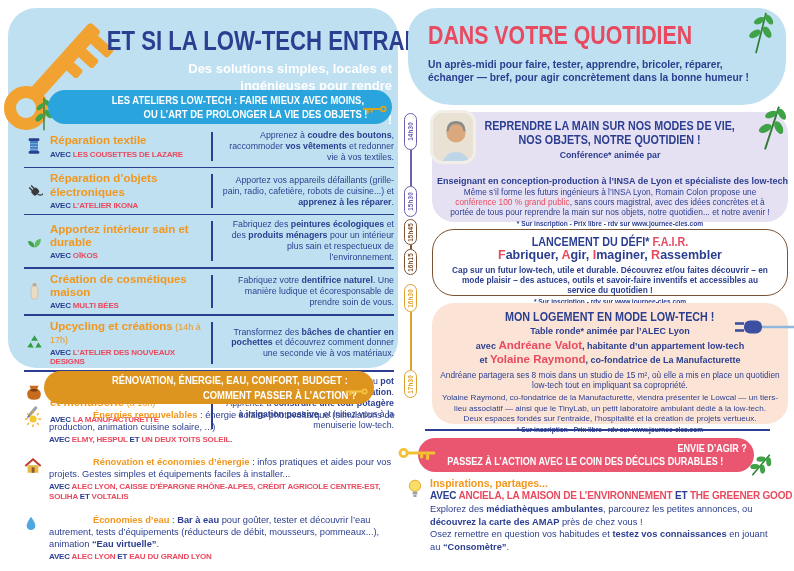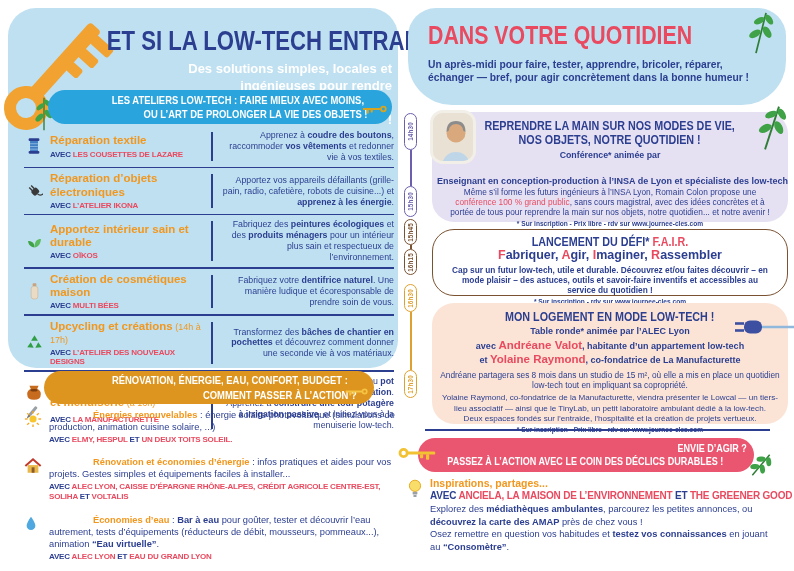--- a/index.html
+++ b/index.html
@@ -161,21 +161,21 @@
               <rect x="11.2" y="3.5" width="1.6" height="5"></rect>
               <path d="M10.5 15 q0 4 5 4.5" stroke="#3a3a3a" fill="none" stroke-width="1.4"></path>
             </g>
           </svg>
       </div>
       <div class="w-left">
         <div class="w-title"><span class="sg-t">Réparation d’objets électroniques</span></div>
         <div class="w-partner"><span class="sg-n">AVEC </span><span class="sg-r">L’ATELIER IKONA</span></div>
       </div>
       <div class="w-div"></div>
-      <div class="w-right"><span>Apportez vos appareils défaillants (grille-pain, radio, cafetière, robots de cuisine...) et </span><span class="sg-b">apprenez à les énergie</span><span>.</span></div>
+      <div class="w-right"><span>Apportez vos appareils défaillants (grille-pain, radio, cafetière, robots de cuisine...) et </span><span class="sg-b">apprenez à les réparer</span><span>.</span></div>
     </div>
     <div class="w-sep"></div>
 
     <div class="w-row">
       <div class="w-icon">
         <svg width="17" height="17" viewBox="0 0 20 20">
             <path d="M10 17 C10 11 6 9.5 2.5 9.5 C2.5 14 6 17 10 17Z" fill="#3FA247"></path>
             <path d="M10 17 C10 9.5 13 7 17.5 7 C17.5 12.5 14 17 10 17Z" fill="#5BBB5E"></path>
           </svg>
       </div>

